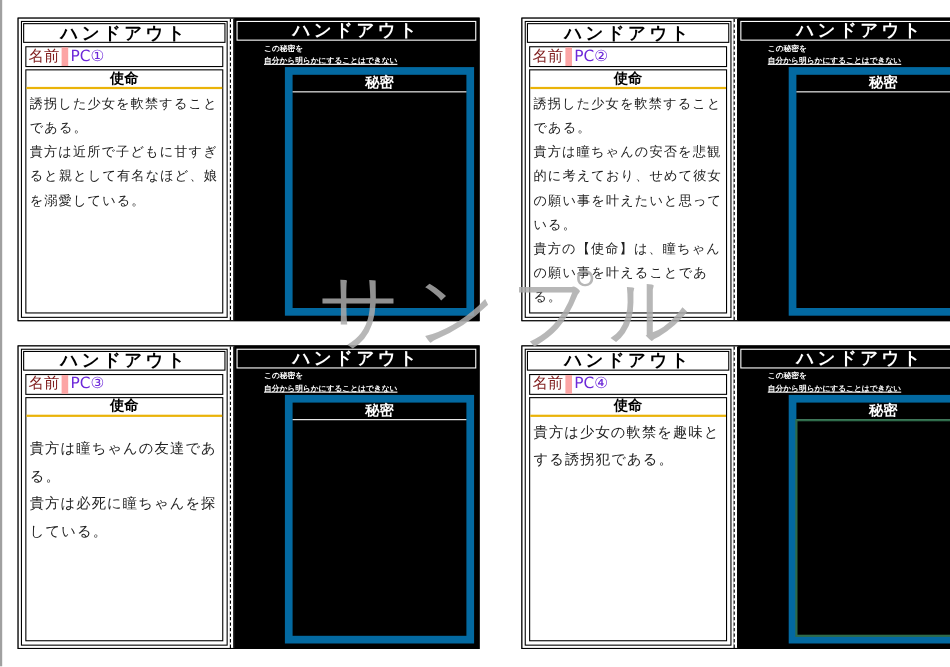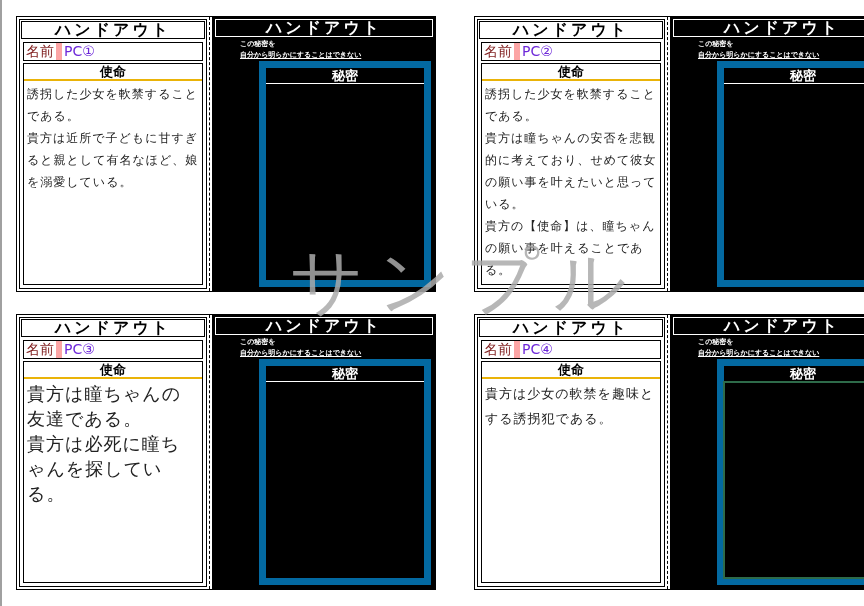--- a/index.html
+++ b/index.html
@@ -159,21 +159,21 @@
 <div class="card" style="left:16px;top:314px;">
   <div class="pub">
     <div class="pub-frame"></div>
     <div class="pub-title">ハンドアウト</div>
     <div class="name-row">
       <span class="name-label">名前</span>
       <span class="name-value">PC③</span>
     </div>
     <div class="mission-box">
       <div class="mission-head">使命</div>
-      <div class="mission-text" style="font-size:18px;line-height:25px;">
+      <div class="mission-text" style="font-size:13px;line-height:25px;margin-top:15px;">
         <p>貴方は瞳ちゃんの友達である。</p>
         <p>貴方は必死に瞳ちゃんを探している。</p>
       </div>
     </div>
   </div>
   <div class="divider"></div>
   <div class="sec">
     <div class="sec-title">ハンドアウト</div>
     <div class="sec-note">
       <div>この秘密を</div>

